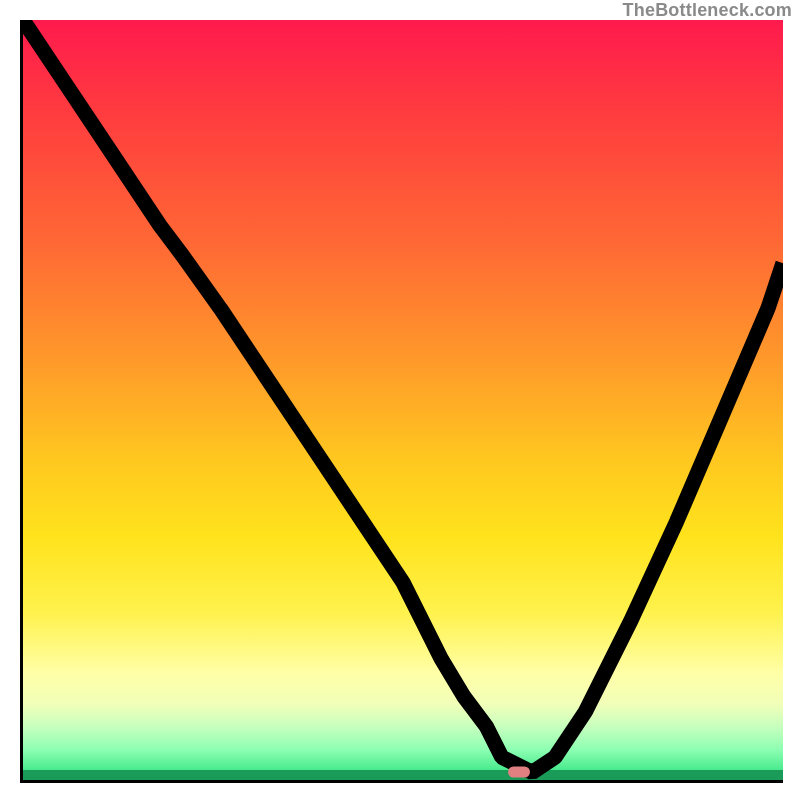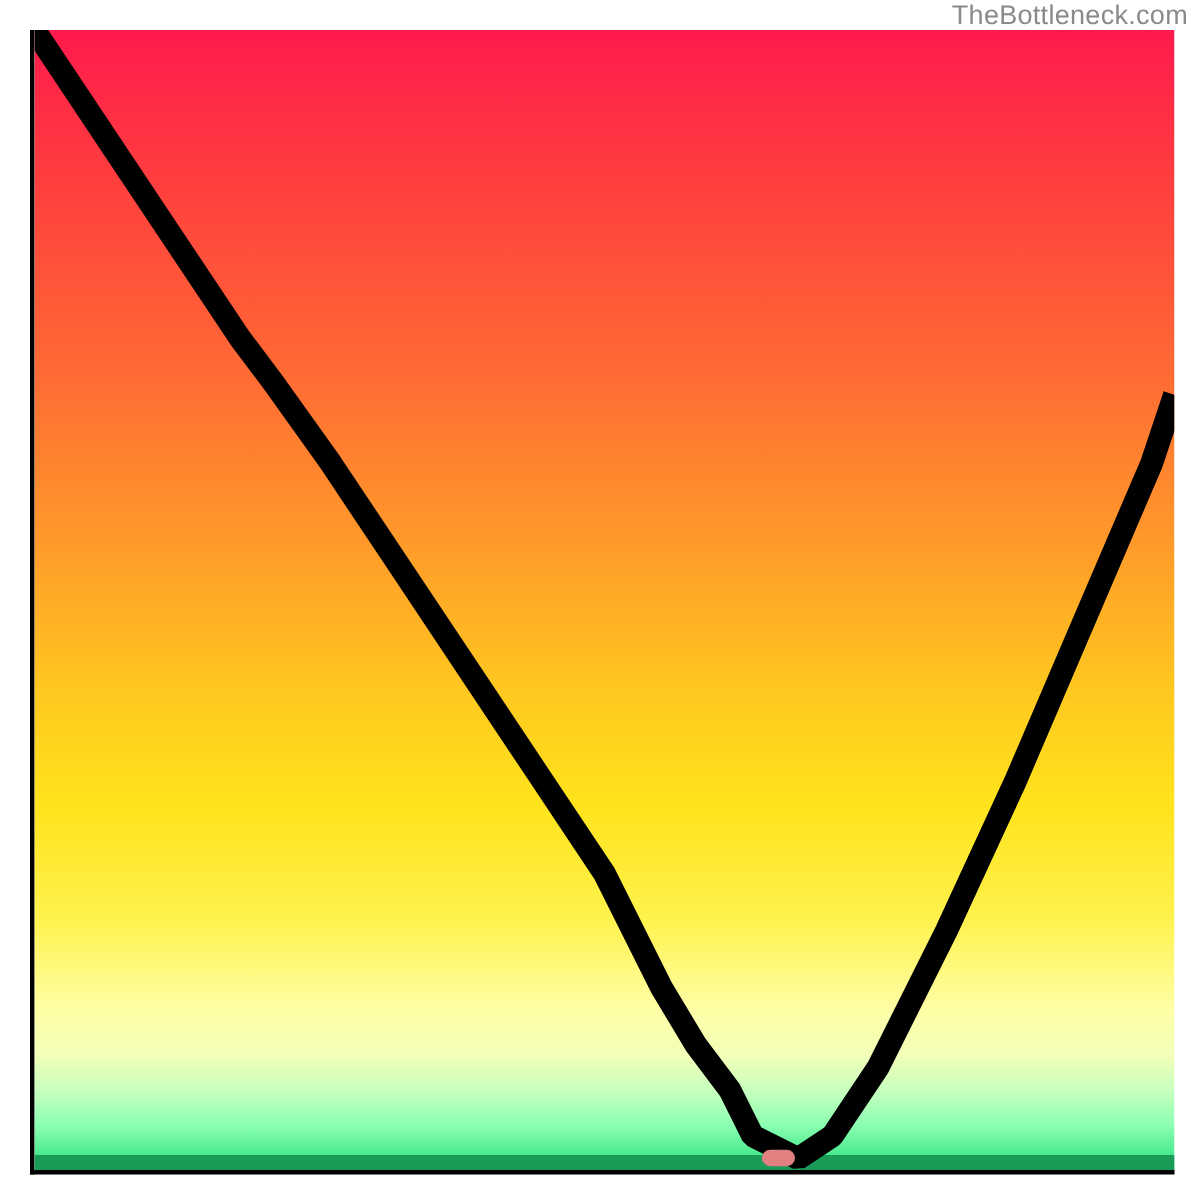--- a/index.html
+++ b/index.html
@@ -72,21 +72,21 @@
     border-radius: 6px;
     background: #e08080;
     transform: translate(-50%, -50%);
   }
   .watermark {
     position: absolute;
     top: 0px;
     right: 8px;
     font-family: Arial, Helvetica, sans-serif;
     font-size: 18px;
-    font-weight: 400;
+    font-weight: 700;
     color: #8a8a8a;
     letter-spacing: 0.2px;
   }
 </style>
 </head>
 <body>
 
 <div class="chart-container">
 
   <div class="watermark">TheBottleneck.com</div>

